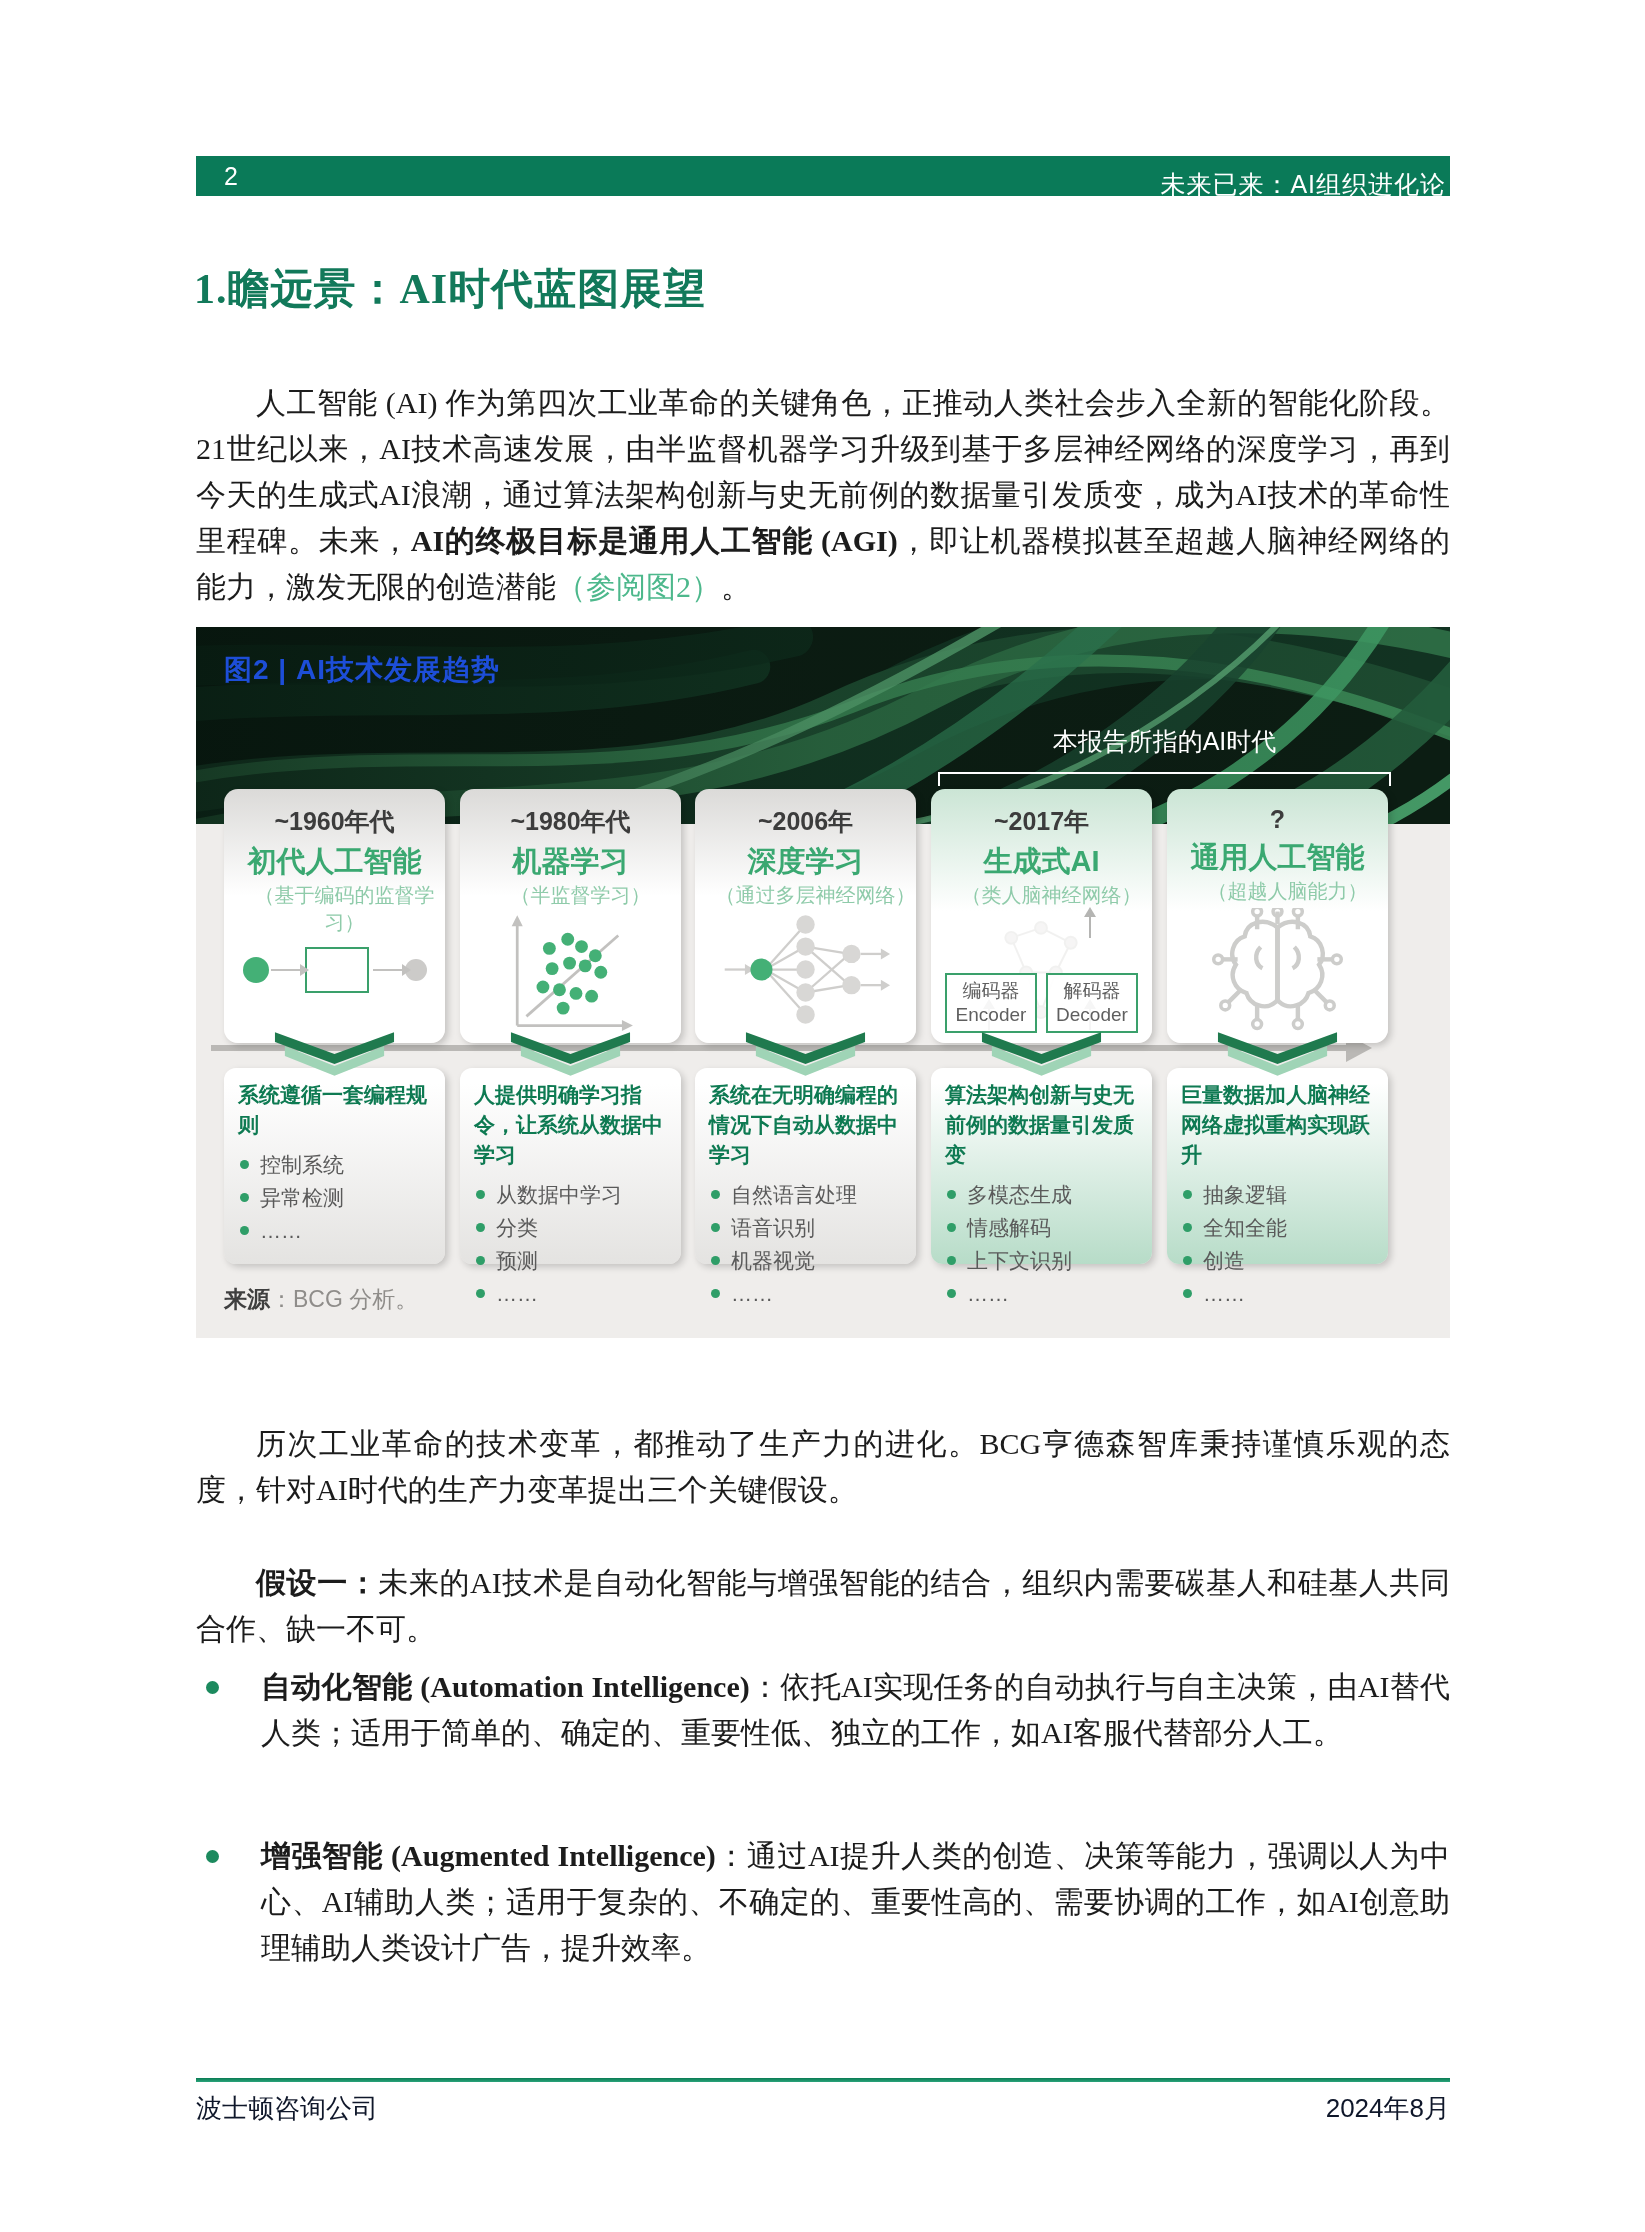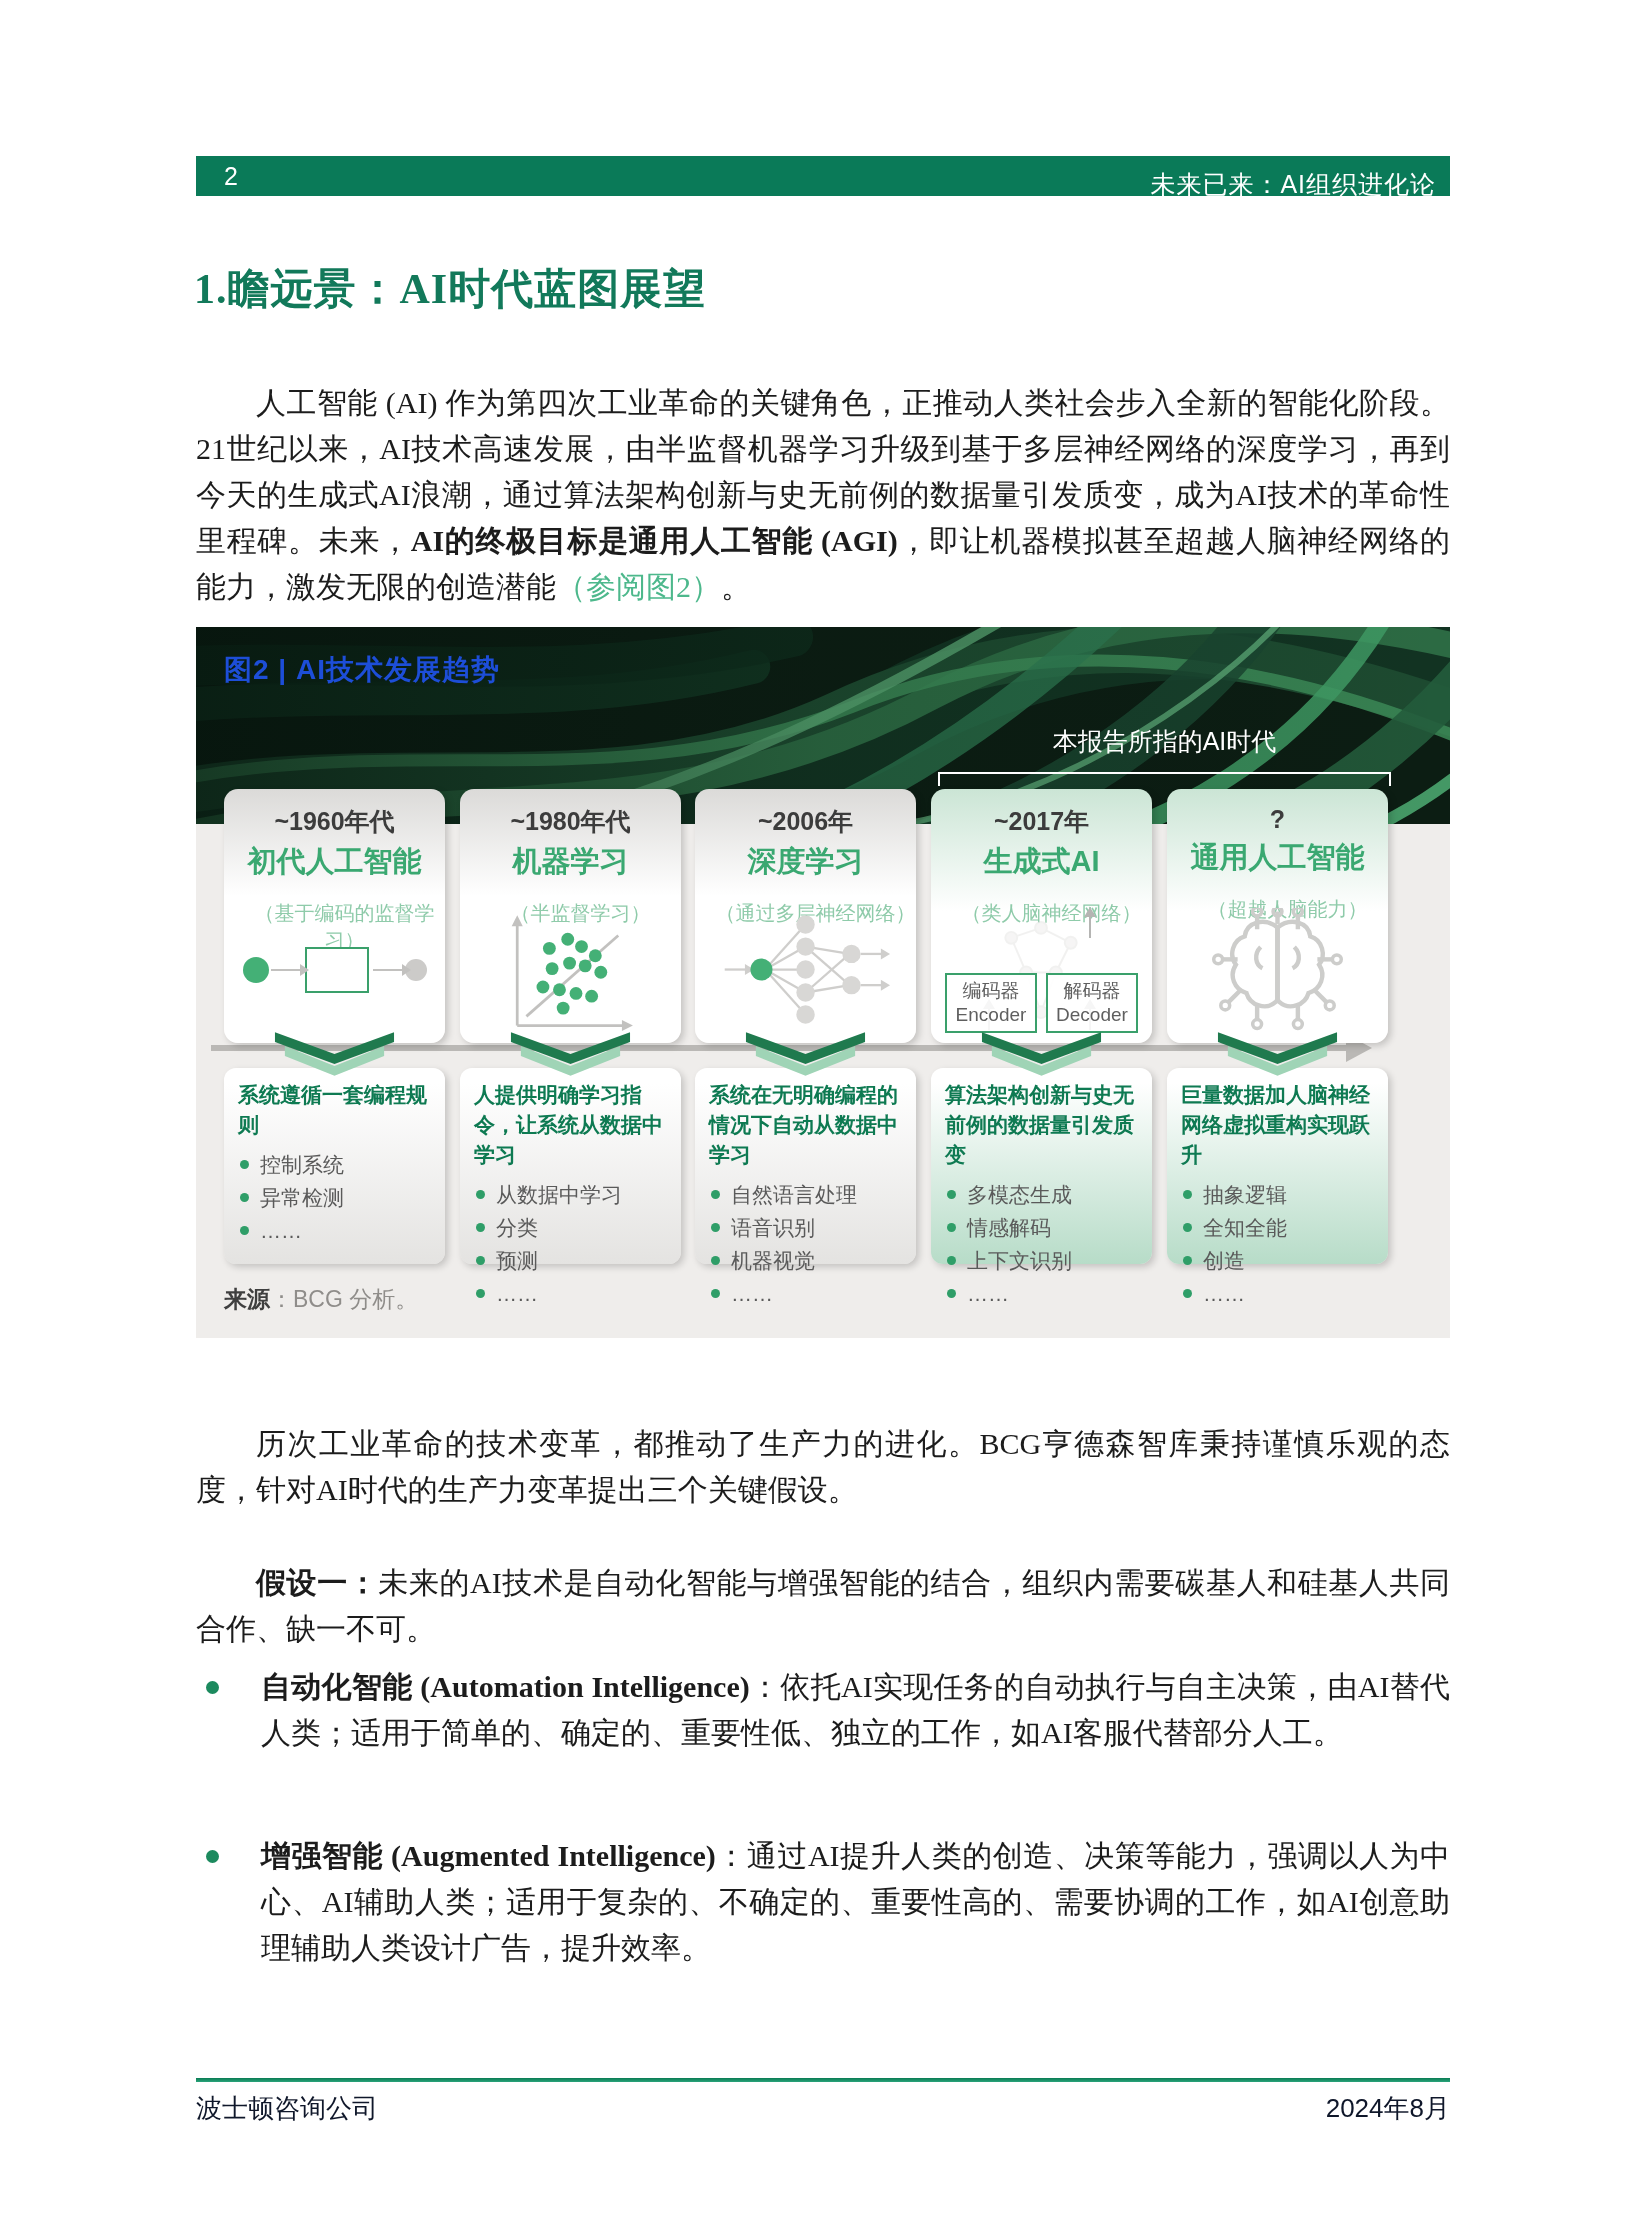--- a/index.html
+++ b/index.html
@@ -4,21 +4,21 @@
 <style>
   html,body{margin:0;padding:0;background:#ffffff;}
   .page{position:relative;width:1646px;height:2233px;background:#ffffff;overflow:hidden;
         font-family:"Liberation Serif","DejaVu Serif",serif;color:#1c1c1c;}
 
   
   .topbar{position:absolute;left:196px;top:156px;width:1254px;height:40px;background:#0a7a58;
           display:flex;align-items:center;justify-content:space-between;
           font-family:"Liberation Sans","DejaVu Sans",sans-serif;color:#ffffff;}
   .topbar .pnum{padding-left:28px;font-size:25px;}
-  .topbar .btitle{padding-right:14px;font-size:25px;letter-spacing:1px;margin-top:16px;}
+  .topbar .btitle{padding-right:4px;font-size:25px;letter-spacing:1px;margin-top:16px;}
 
   
   .h1{position:absolute;left:194px;top:261px;width:1254px;font-size:42px;font-weight:bold;
       color:#12795a;letter-spacing:1px;}
 
   
   .para{position:absolute;left:196px;width:1254px;font-size:30px;line-height:46px;
         text-align:justify;text-indent:2em;}
   .p1{top:350px;}
   .p2{top:1391px;}
@@ -46,21 +46,21 @@
   .col{position:absolute;top:0;width:221px;height:711px;}
   .c1{left:28px;} .c2{left:264px;} .c3{left:499px;} .c4{left:735px;} .c5{left:971px;}
 
   .card-top{position:absolute;left:0;top:162px;width:221px;height:254px;border-radius:14px;
             background:linear-gradient(180deg,#dbdad8 0%,#ffffff 42%);
             box-shadow:3px 3px 7px rgba(0,0,0,0.18);text-align:center;
             font-family:"Liberation Sans","DejaVu Sans",sans-serif;}
   .card-top.green{background:linear-gradient(180deg,#cbe5d5 0%,#ffffff 48%);}
   .cdate{padding-top:16px;font-size:25px;font-weight:bold;color:#3c3c3c;}
   .ctitle{margin-top:4px;font-size:29px;font-weight:bold;color:#3aa871;}
-  .csub{margin-top:18px;font-size:20px;color:#8fcbaa;padding-left:20px;}
+  .csub{margin-top:0;font-size:20px;color:#8fcbaa;padding-left:20px;}
   .cicon{position:absolute;left:0;top:119px;width:221px;height:124px;
          display:flex;align-items:center;justify-content:center;}
 
   .chev{position:absolute;left:46px;top:403px;z-index:3;}
 
   .card-bottom{position:absolute;left:0;top:441px;width:221px;height:196px;border-radius:12px;
                background:linear-gradient(180deg,#ffffff 8%,#e4e3e1 100%);
                box-shadow:3px 3px 7px rgba(0,0,0,0.18);
                font-family:"Liberation Sans","DejaVu Sans",sans-serif;z-index:2;}
   .card-bottom.green{background:linear-gradient(180deg,#ffffff 8%,#b7dcc8 100%);}

